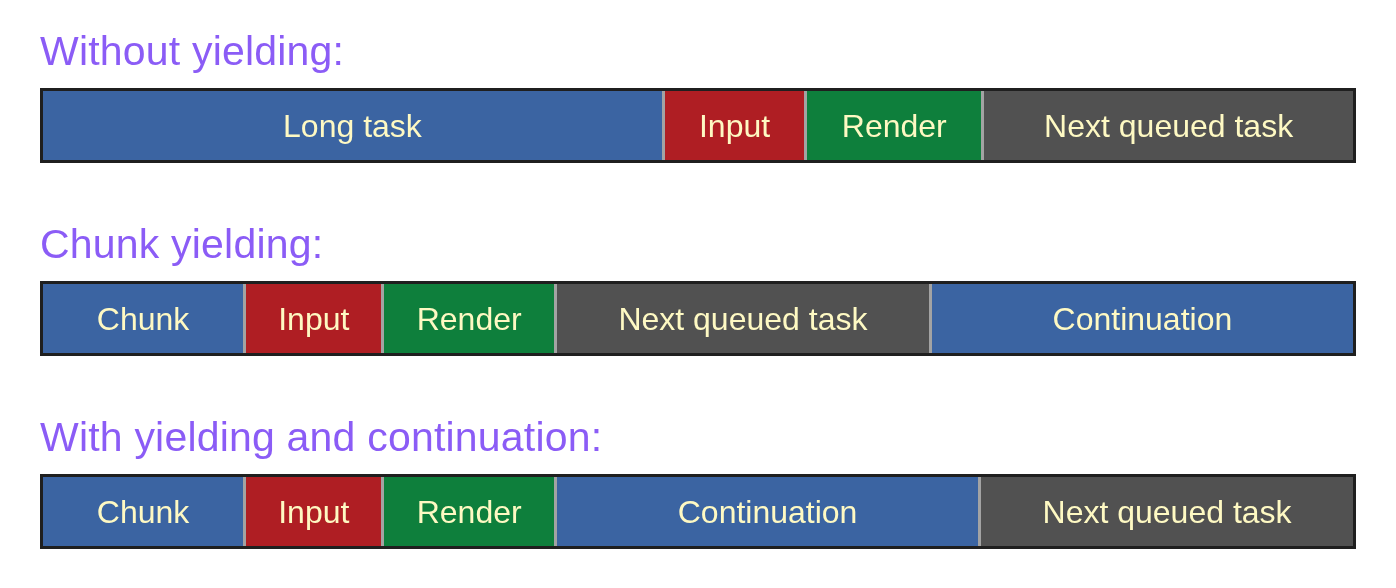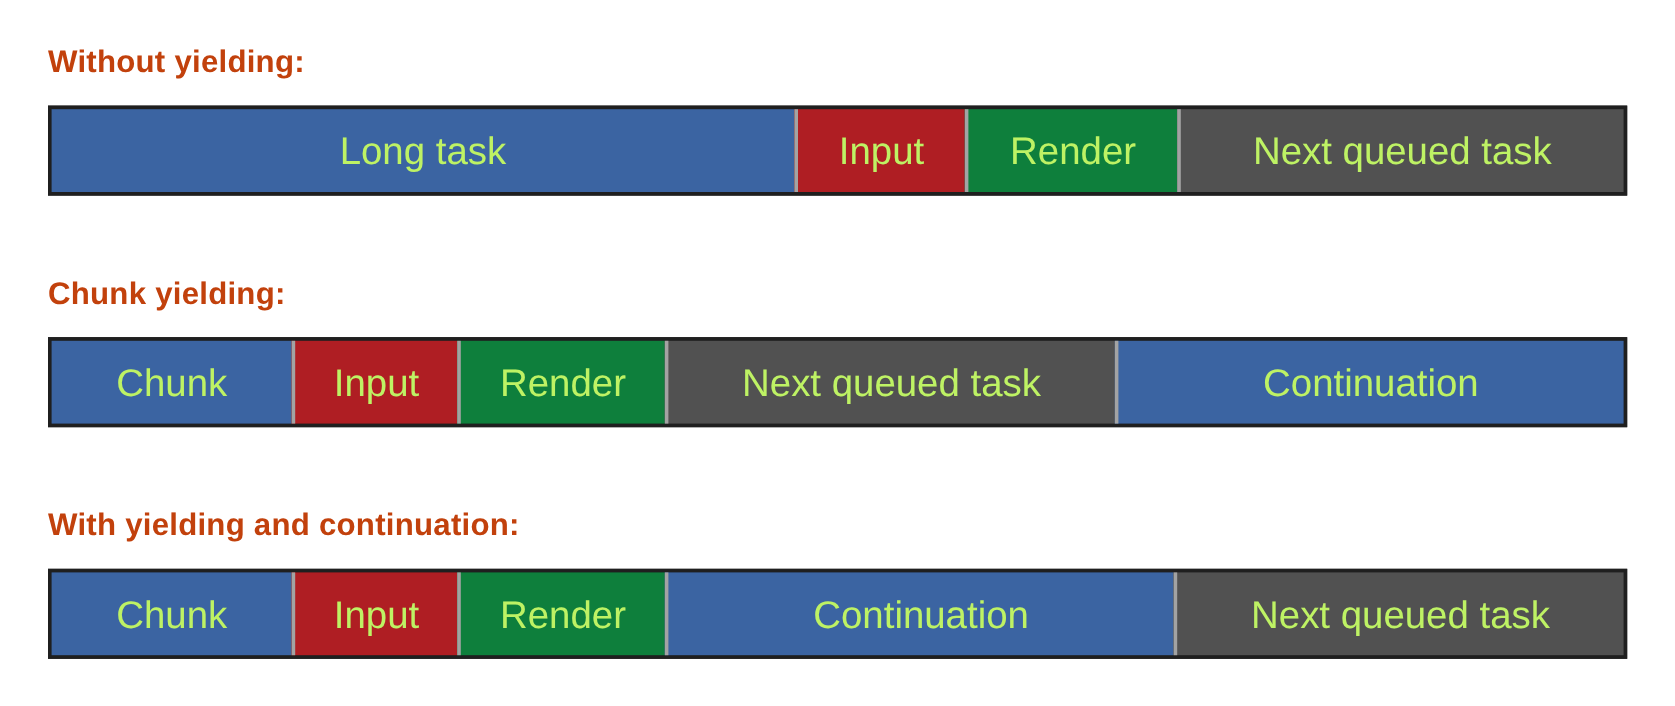--- a/index.html
+++ b/index.html
@@ -17,40 +17,40 @@
     padding: 28px 40px 0 40px;
     box-sizing: border-box;
   }
   .section {
     margin-bottom: 58px;
   }
   .section:last-child {
     margin-bottom: 16px;
   }
   .section-heading {
-    font-size: 26px;
+    font-size: 41px;
     line-height: 46px;
-    font-weight: 700;
-    color: #c2410c;
+    font-weight: 400;
+    color: #8b5cf6;
     margin: 0 0 14px 0;
     letter-spacing: 0.2px;
   }
   .bar {
     display: flex;
     height: 69px;
     border: 3px solid #1f1f1f;
     background: #1f1f1f;
   }
   .seg {
     flex-basis: 0;
     min-width: 0;
     display: flex;
     align-items: center;
     justify-content: center;
-    color: #bef264;
+    color: #fef9c3;
     font-size: 32px;
     line-height: 1;
     white-space: nowrap;
     overflow: hidden;
   }
   .seg + .seg {
     border-left: 3px solid #a3a3a3;
   }
 </style>
 </head>

